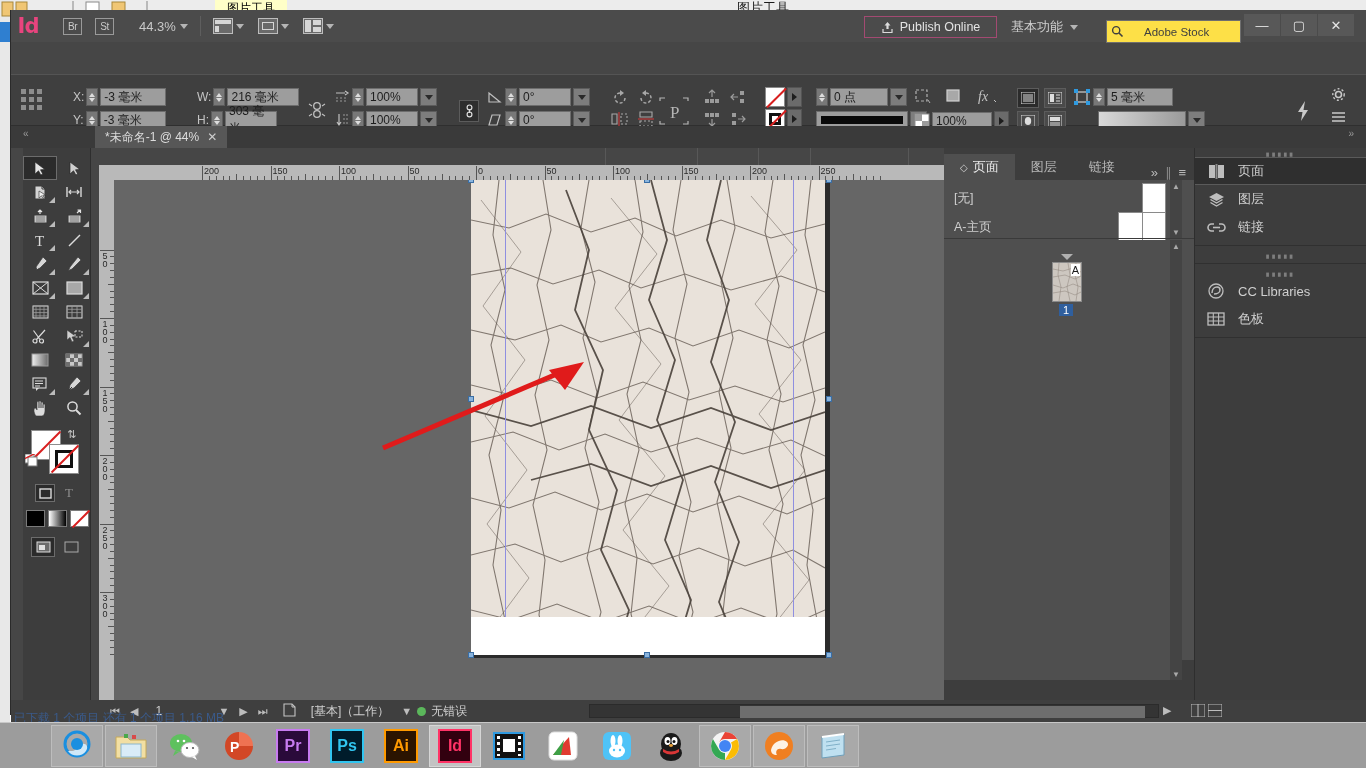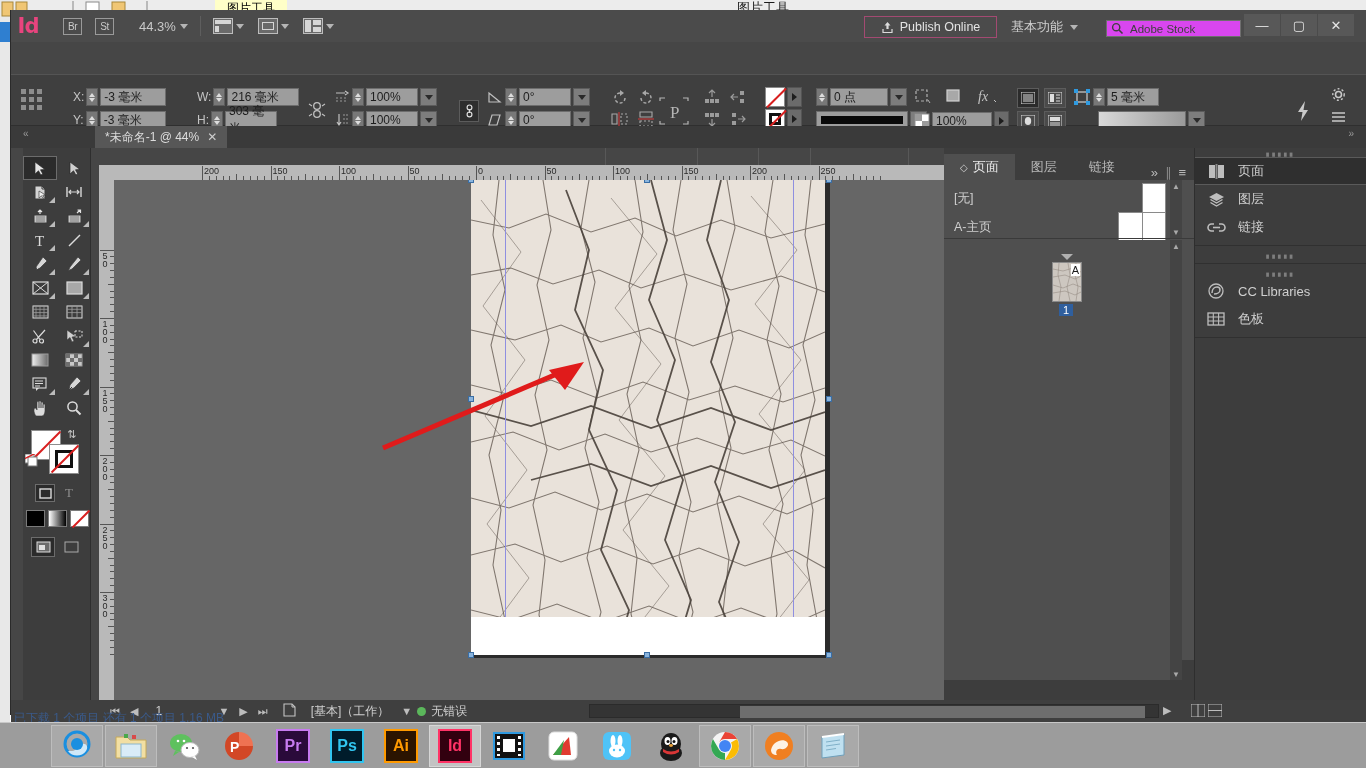--- a/index.html
+++ b/index.html
@@ -88,23 +88,23 @@
     position:absolute; left:853px; top:6px; width:133px; height:22px;
     border:1px solid #a34a72; background:#4b4b4b; color:#e3e3e3;
     display:flex; align-items:center; justify-content:center; gap:6px;
     font-size:12.5px;
   }
   .workspace-sel {
     position:absolute; left:1000px; top:7px; height:20px;
     color:#cfcfcf; font-size:13px; display:flex; align-items:center; gap:7px;
   }
   .stock-search {
-    position:absolute; left:1095px; top:10px; width:135px; height:17px;
-    background:#d946ef; border:1px solid #6e6e6e; display:flex;
-    align-items:center; padding-left:4px; gap:6px;
+    position:absolute; left:1095px; top:10px; width:135px; height:23px;
+    background:#fde047; border:1px solid #6e6e6e; display:flex;
+    align-items:center; padding-left:4px; gap:20px;
     color:#3f3f3f; font-size:11.5px;
   }
   .winbtns { position:absolute; left:1233px; top:4px; display:flex; }
   .winbtn {
     width:37px; height:22px; background:#585858; color:#e6e6e6;
     display:flex; align-items:center; justify-content:center; font-size:13px;
     border-right:1px solid #4b4b4b;
   }
 
   
@@ -720,21 +720,21 @@
           <rect x="4" y="4" width="10" height="10" fill="none" stroke="#cfcfcf" stroke-width="1.2"></rect>
           <rect x="1" y="1" width="4" height="4" fill="#2f9ae0"></rect>
             <rect x="13" y="1" width="4" height="4" fill="#2f9ae0"></rect>
           <rect x="1" y="13" width="4" height="4" fill="#2f9ae0"></rect>
             <rect x="13" y="13" width="4" height="4" fill="#2f9ae0"></rect>
         </svg>
         <div class="spin">
             <i class="up"></i>
             <i class="dn"></i>
           </div>
-        <div class="field" style="width:52px">5 毫米</div>
+        <div class="field" style="width:66px">5 毫米</div>
       </div>
       <div class="row" style="left:1087px; top:36px;">
         <div class="gradbar"></div>
         <div class="ddbtn">
             <i></i>
           </div>
       </div>
 
       <div class="vsep" style="left:1174px;"></div>
 

